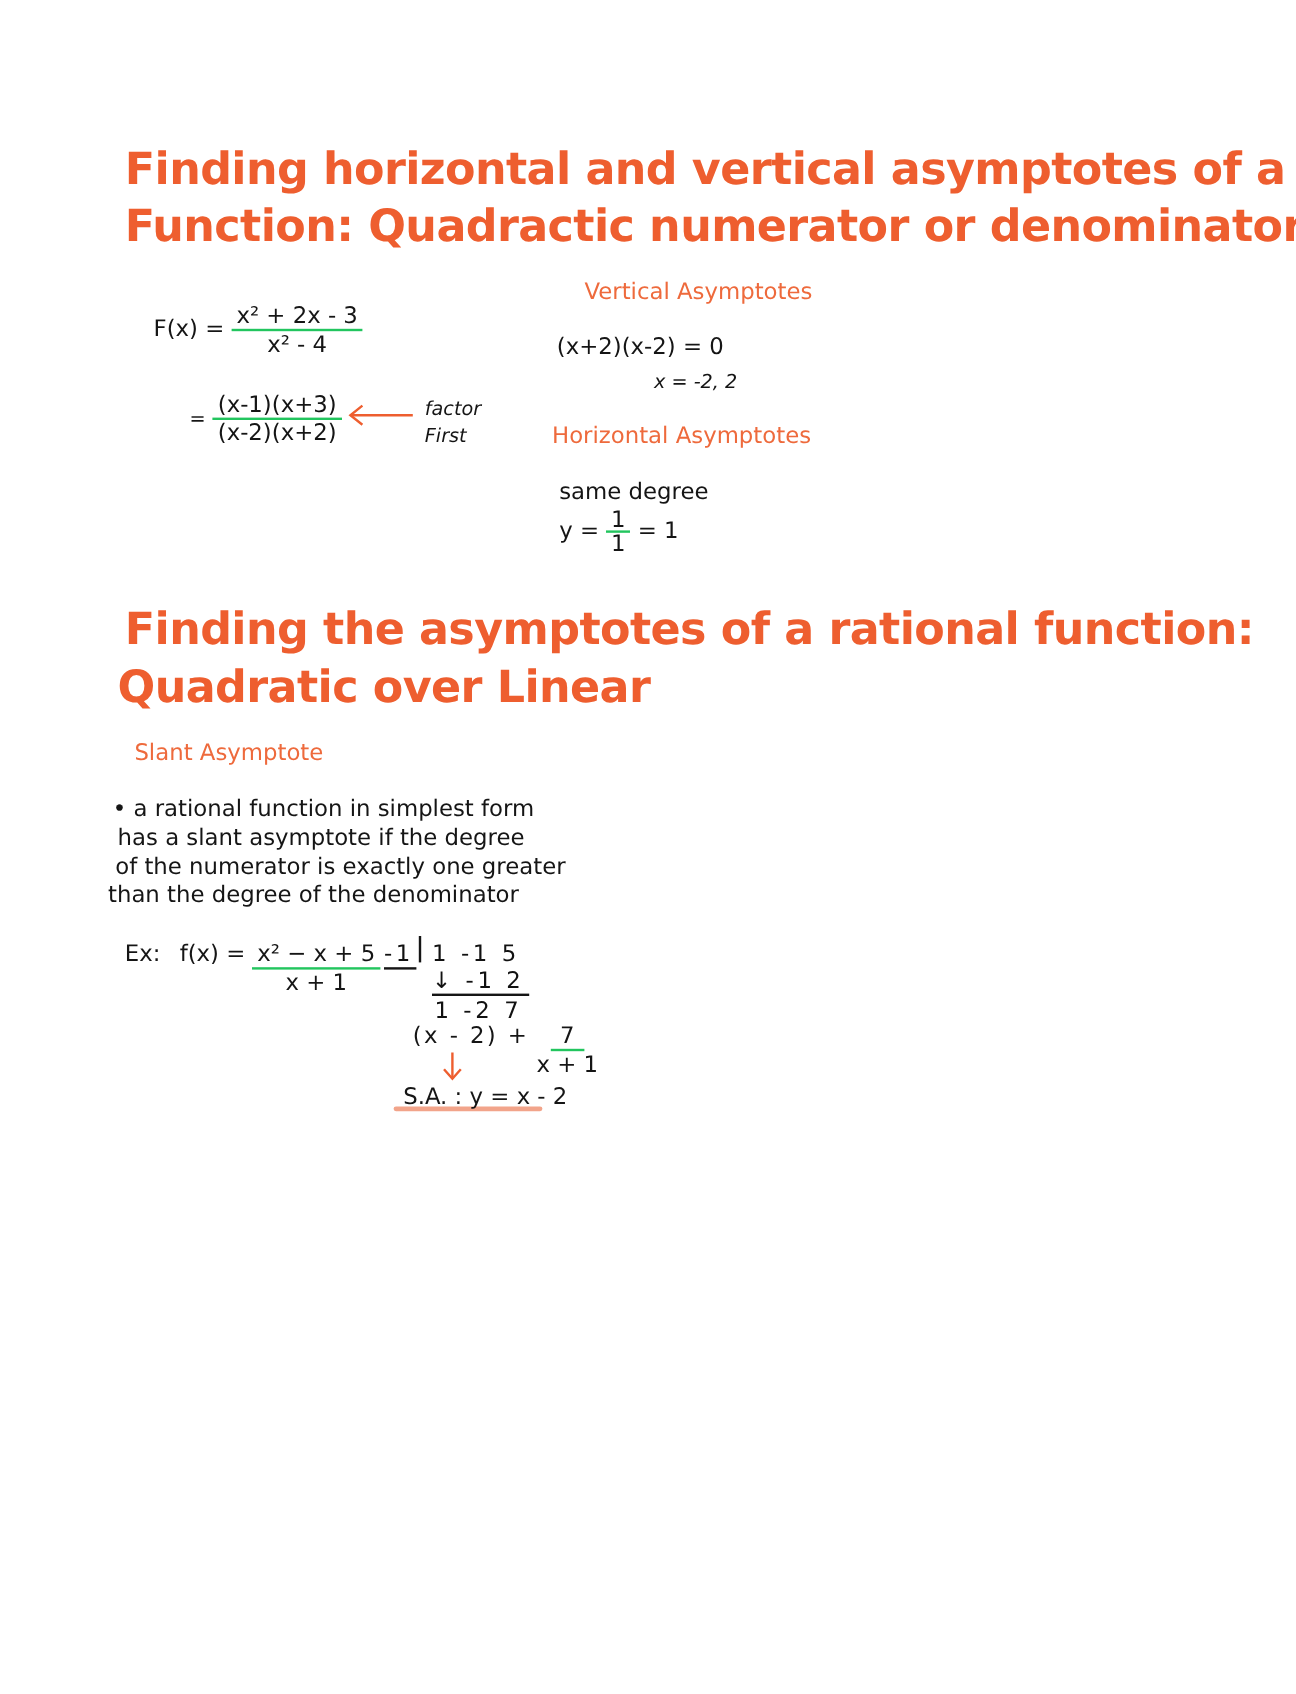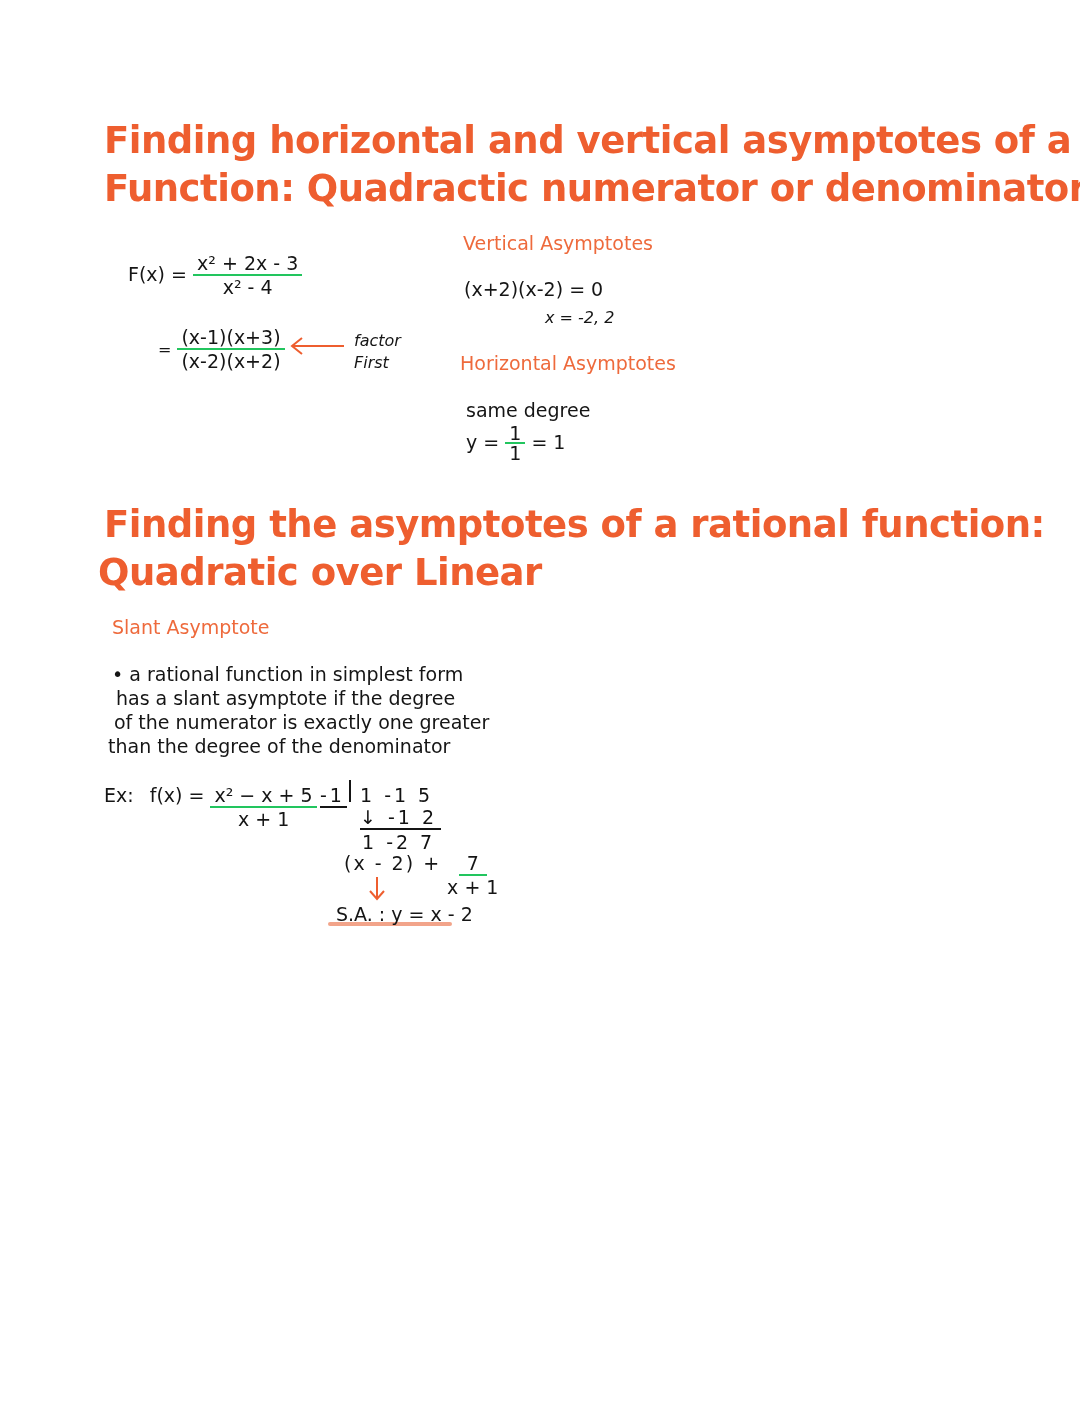--- a/index.html
+++ b/index.html
@@ -43,40 +43,40 @@
 
 <svg class="arrow-left" style="left:290px; top:336px;" width="56" height="20">
   <line x1="2" y1="10" x2="54" y2="10" stroke="#ee5e2f" stroke-width="2"></line>
   <polyline points="12,2 2,10 12,18" fill="none" stroke="#ee5e2f" stroke-width="2"></polyline>
 </svg>
 <div class="abs hw small" style="left:354px; top:330px; line-height:22px;">
   <div>factor</div>
   <div>First</div>
 </div>
 
-<div class="abs subhead" style="left:463px; top:232px;">Vertical Asymptotes</div>
+<div class="abs subhead" style="left:487px; top:232px;">Vertical Asymptotes</div>
 <div class="abs hw" style="left:464px; top:278px;">(x+2)(x-2) = 0</div>
 <div class="abs hw small" style="left:545px; top:308px;">x = -2, 2</div>
 
 <div class="abs subhead" style="left:460px; top:352px;">Horizontal Asymptotes</div>
 <div class="abs hw" style="left:466px; top:399px;">same degree</div>
 <div class="abs hw" style="left:466px; top:424px;">
   <span>y =</span>
   <span class="frac">
     <span class="num" style="line-height:18px;">1</span>
     <span class="den" style="line-height:18px;">1</span>
   </span>
   <span>= 1</span>
 </div>
 
 <div class="abs title" style="left:104px; top:502px;">Finding the asymptotes of a rational function:</div>
 <div class="abs title" style="left:98px; top:550px;">Quadratic over Linear</div>
 <div class="abs subhead" style="left:112px; top:616px;">Slant Asymptote</div>
 
-<div class="abs note" style="left:108px; top:662px;">
+<div class="abs note" style="left:90px; top:662px;">
   <div style="padding-left:4px;">• a rational function in simplest form</div>
   <div style="padding-left:8px;">has a slant asymptote if the degree</div>
   <div style="padding-left:6px;">of the numerator is exactly one greater</div>
   <div>than the degree of the denominator</div>
 </div>
 
 <div class="abs hw" style="left:104px; top:784px;">
   <span>Ex:</span>
   <span style="margin-left:10px;">f(x) =</span>
   <span class="frac" style="vertical-align:top;">

